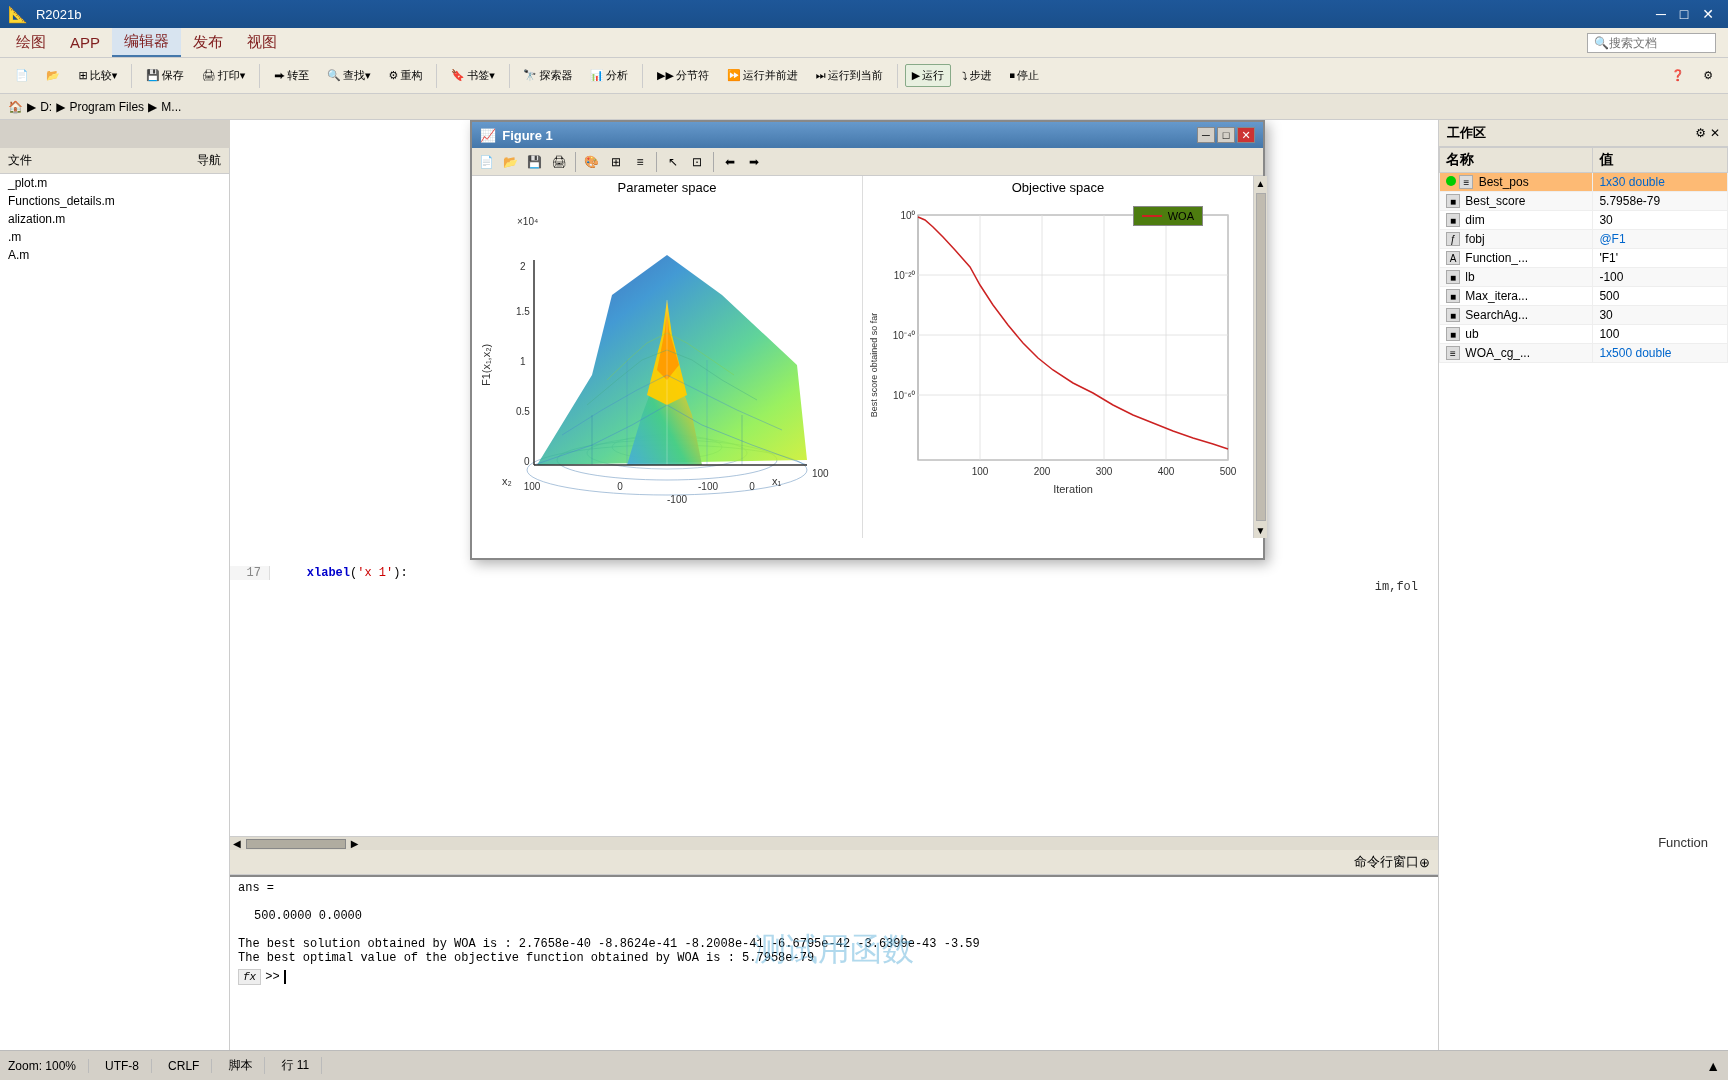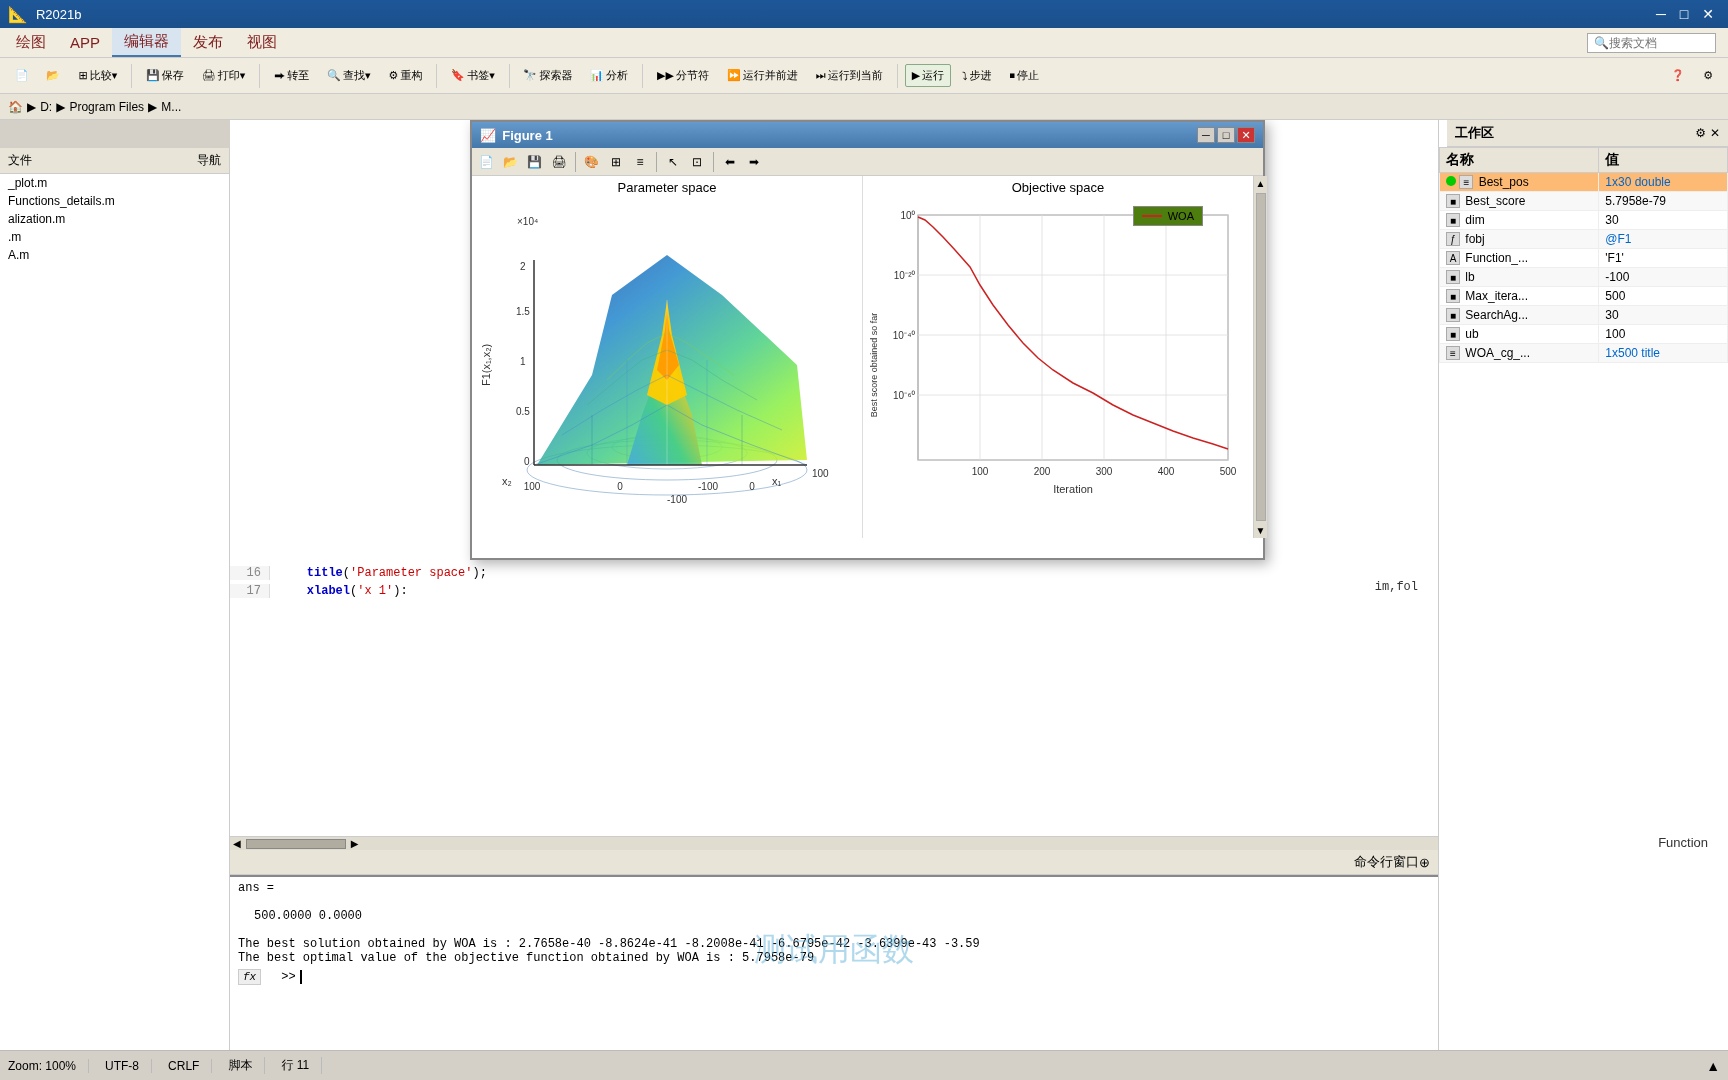--- a/index.html
+++ b/index.html
@@ -89,21 +89,20 @@
     }
     .workspace-header {
       background: #e8e4d8;
       border-bottom: 1px solid #ccc;
       padding: 4px 8px;
       font-size: 13px;
       font-weight: bold;
       display: flex;
       align-items: center;
       justify-content: space-between;
-      margin-left: 8px;
     }
     .workspace-table { width: 100%; border-collapse: collapse; }
     .workspace-table th {
       background: #e8e4d8;
       border: 1px solid #ccc;
       padding: 3px 6px;
       font-size: 14px;
       text-align: left;
     }
     .workspace-table td {
@@ -572,26 +571,20 @@
           <div style="font-size:10px; padding:2px; cursor:pointer;">▲</div>
           <div style="flex:1; background:#c0bbb0; width:10px; margin:2px;border:1px solid #aaa;"></div>
           <div style="font-size:10px; padding:2px; cursor:pointer;">▼</div>
         </div>
       </div>
     </div>
 
     <div class="code-editor" style="margin-top:440px; position:absolute; width:calc(100% - 14px); top:0; left:0;">
 
       <div class="code-line">
-        <span class="line-num">16</span>
-        <span class="line-content">
-          &nbsp;&nbsp;&nbsp;&nbsp;<span class="kw">title</span>(<span class="str">'Parameter space'</span>);
-        </span>
-      </div>
-      <div class="code-line">
         <span class="line-num">17</span>
         <span class="line-content">
           &nbsp;&nbsp;&nbsp;&nbsp;<span class="kw">xlabel</span>(<span class="str">'x 1'</span>):
         </span>
       </div>
     </div>
 
     <div style="position:absolute; bottom:200px; left:0; right:0; height:14px; background:#e0dcd0; border-top:1px solid #ccc; display:flex; align-items:center;">
       <div style="font-size:10px;cursor:pointer;padding:0 3px;">◀</div>
       <div style="width:100px;height:10px;background:#b0aca0;border:1px solid #888;margin:0 2px;"></div>
@@ -606,21 +599,21 @@
         <span style="cursor:pointer;">⊕</span>
       </div>
       <div class="command-window">
         <div style="color:#000;">ans =</div>
         <div>&nbsp;</div>
         <div style="padding-left:16px;">    500.0000    0.0000</div>
         <div>&nbsp;</div>
         <div style="white-space:nowrap; overflow:hidden;">The best solution obtained by WOA is : 2.7658e-40 -8.8624e-41 -8.2008e-41 -6.6795e-42 -3.6399e-43 -3.59</div>
         <div>The best optimal value of the objective function obtained by WOA is : 5.7958e-79</div>
         <div style="display:flex; align-items:center; margin-top:4px;">
-          <span style="margin-right:20px; font-style:italic; background:#eee; padding:1px 4px; border:1px solid #ccc; font-size:11px;">fx</span>
+          <span style="margin-right:4px; font-style:italic; background:#eee; padding:1px 4px; border:1px solid #ccc; font-size:11px;">fx</span>
           <span>&gt;&gt;</span>
           <span style="margin-left:4px; border-left:2px solid #000; height:14px;">&nbsp;</span>
         </div>
       </div>
 
       <div class="watermark">测试用函数</div>
     </div>
 
   </div>
 
@@ -702,21 +695,21 @@
             <span class="icon-small">■</span>
             <span>ub</span>
           </td>
           <td>100</td>
         </tr>
         <tr>
           <td>
             <span class="icon-small">≡</span>
             <span>WOA_cg_...</span>
           </td>
-          <td class="blue-text">1x500 title</td>
+          <td class="blue-text">1x500 double</td>
         </tr>
       </tbody>
     </table>
 
     <div style="position:absolute; bottom:200px; right:20px; font-size:13px; color:#333;">Function</div>
   </div>
 
 </div>
 
 <div class="status-bar">

